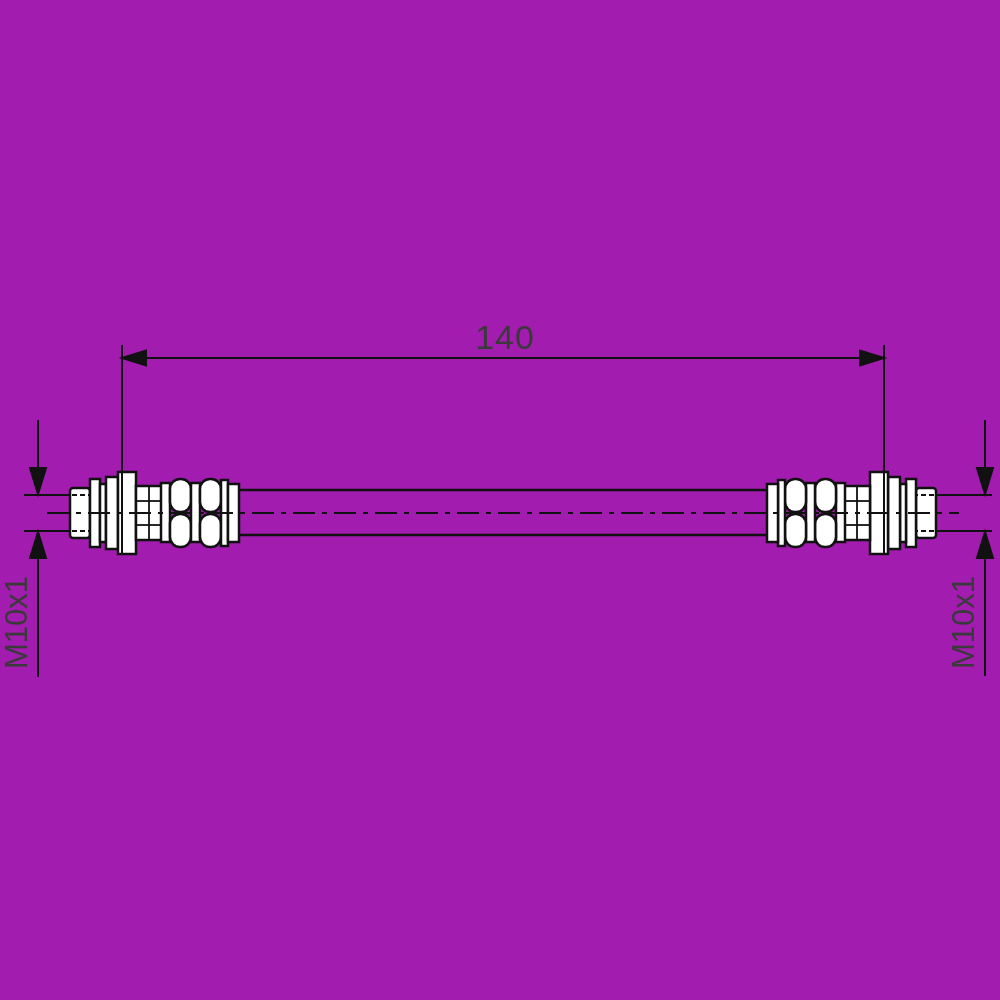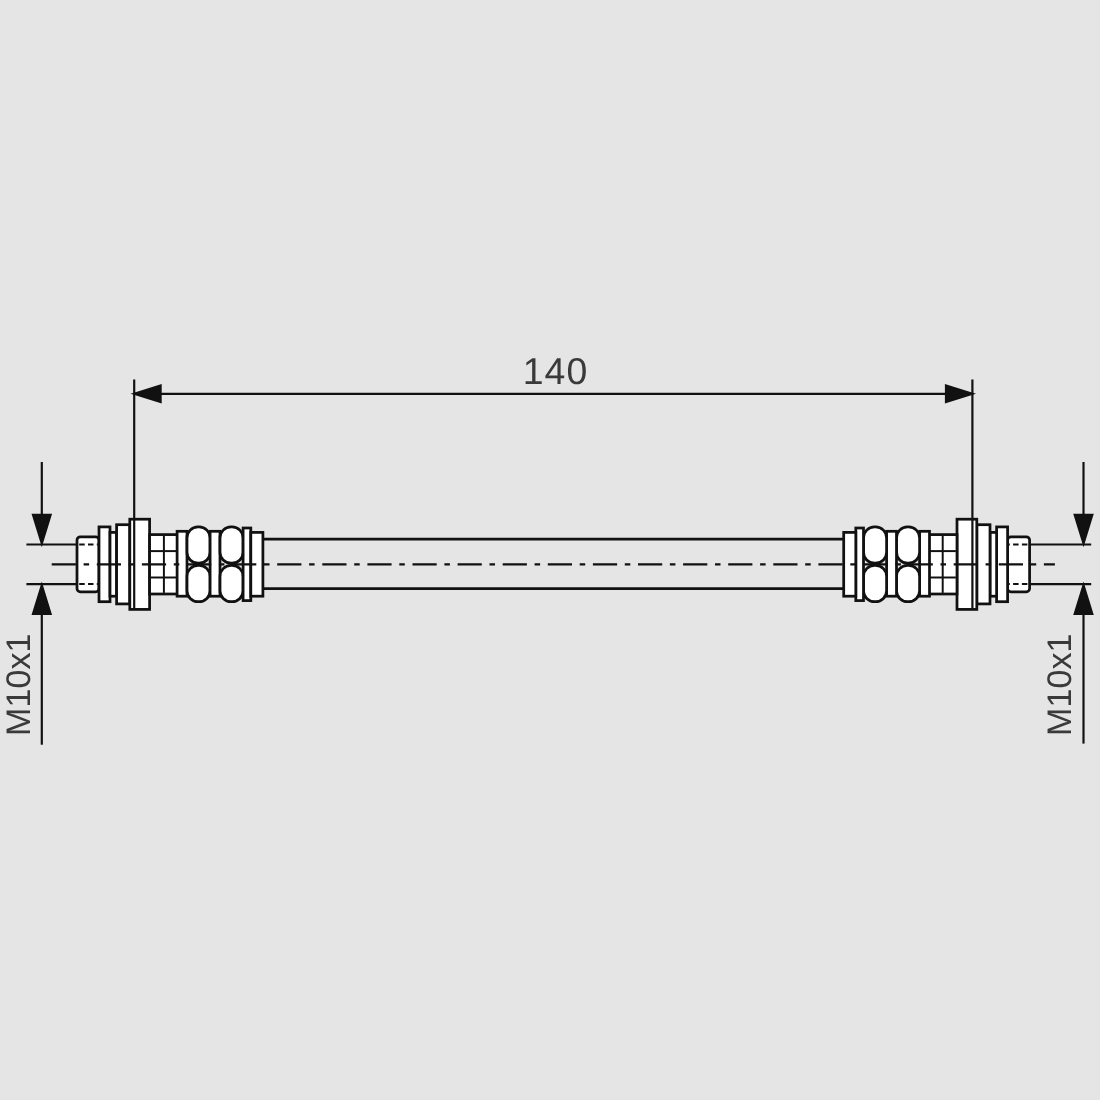--- a/index.html
+++ b/index.html
@@ -7,21 +7,21 @@
     padding: 0;
     background: #ffffff;
     width: 1000px;
     height: 1000px;
     overflow: hidden;
   }
   .stage {
     position: relative;
     width: 1000px;
     height: 1000px;
-    background: #e5e5e5;
+    background: #a21caf;
   }
   svg {
     display: block;
   }
   text {
     font-family: "Liberation Sans", "DejaVu Sans", sans-serif;
   }
   .dim-label {
     font-size: 34px;
     letter-spacing: 1px;

